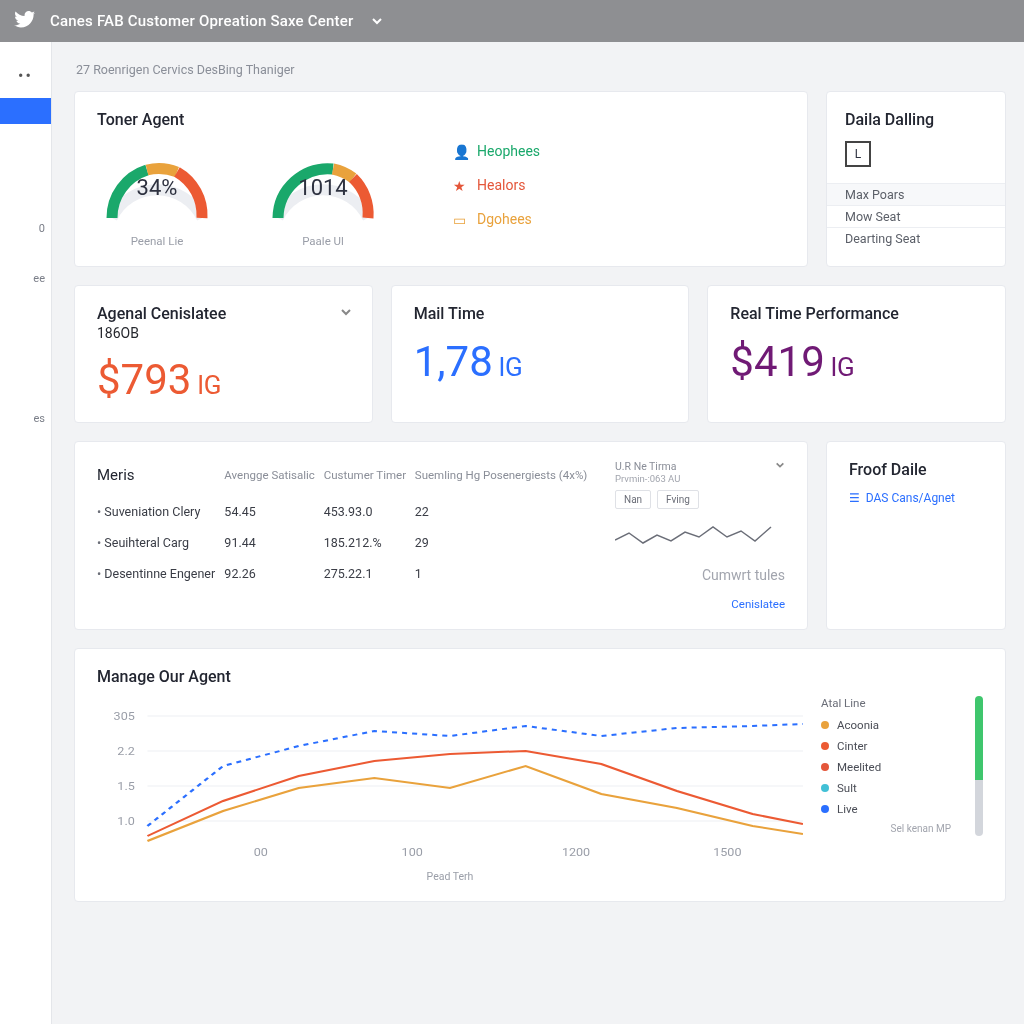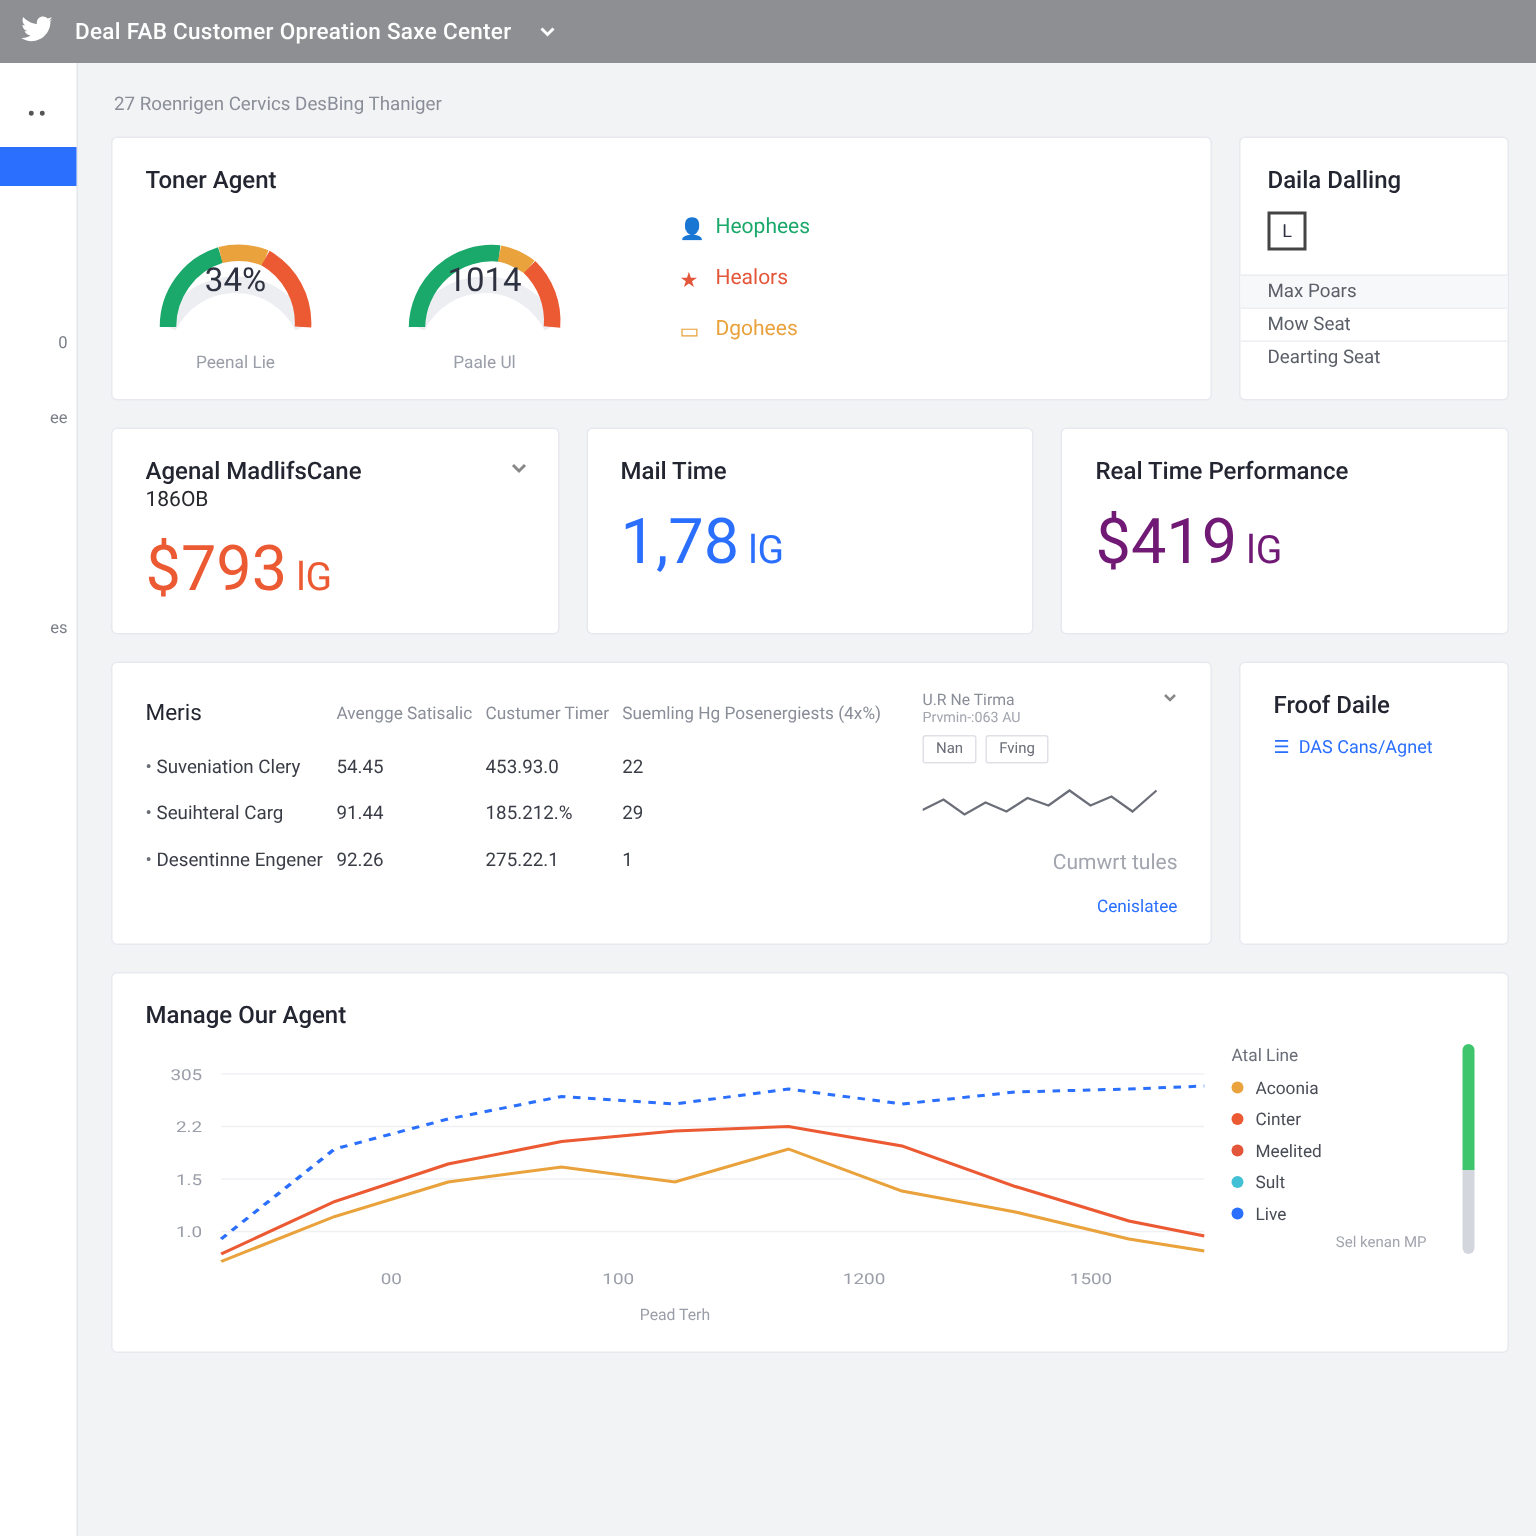--- a/index.html
+++ b/index.html
@@ -80,21 +80,21 @@
   .axis-lbl { font-size:10px; fill:#9a9ea8; }
   .ylabel { font-size:10px; fill:#9a9ea8; }
 </style>
 </head>
 <body>
 
 <div class="topbar">
   <svg class="bird" viewBox="0 0 24 24" fill="#fff">
       <path d="M23 3c-.8.5-1.7.9-2.6 1.1.9-.6 1.6-1.5 1.9-2.6-.9.5-1.9.9-2.9 1.1C18.5 1.6 17.3 1 16 1c-2.5 0-4.5 2-4.5 4.5 0 .4 0 .7.1 1C7.7 6.3 4.1 4.4 1.7 1.5c-.4.7-.6 1.5-.6 2.3 0 1.6.8 3 2 3.8-.7 0-1.4-.2-2-.5v.1c0 2.2 1.6 4 3.6 4.4-.4.1-.8.2-1.2.2-.3 0-.6 0-.9-.1.6 1.8 2.3 3.1 4.3 3.1-1.6 1.2-3.6 2-5.7 2-.4 0-.7 0-1.1-.1C2.4 18.1 4.9 19 7.5 19c9 0 13.9-7.5 13.9-13.9v-.6c1-.7 1.8-1.6 2.6-2.5z"></path>
     </svg>
-  <span class="title">Deal FAB Customer Opreation Saxe Center</span>
+  <span class="title">Canes FAB Customer Opreation Saxe Center</span>
   <svg class="chev" viewBox="0 0 12 12" fill="none" stroke="#fff" stroke-width="2">
       <path d="M2 4l4 4 4-4"></path>
     </svg>
 </div>
 
 <div class="body">
 
   <div class="sidebar">
     <div class="dots">••</div>
     <div class="active-strip"></div>
@@ -152,21 +152,21 @@
         <h3>Daila Dalling</h3>
         <div class="sq">L</div>
         <div class="opt first">Max Poars</div>
         <div class="opt">Mow Seat</div>
         <div class="opt">Dearting Seat</div>
       </div>
     </div>
 
     <div class="row">
       <div class="card kpi">
-        <h3>Agenal MadlifsCane</h3>
+        <h3>Agenal Cenislatee</h3>
         <div class="sub">186OB</div>
         <svg class="chev-sm" viewBox="0 0 12 12" fill="none" stroke="#888" stroke-width="2">
             <path d="M2 4l4 4 4-4"></path>
           </svg>
         <div class="big c-orange">
             <span>$793</span>
             <span class="unit">lG</span>
           </div>
       </div>
       <div class="card kpi">

